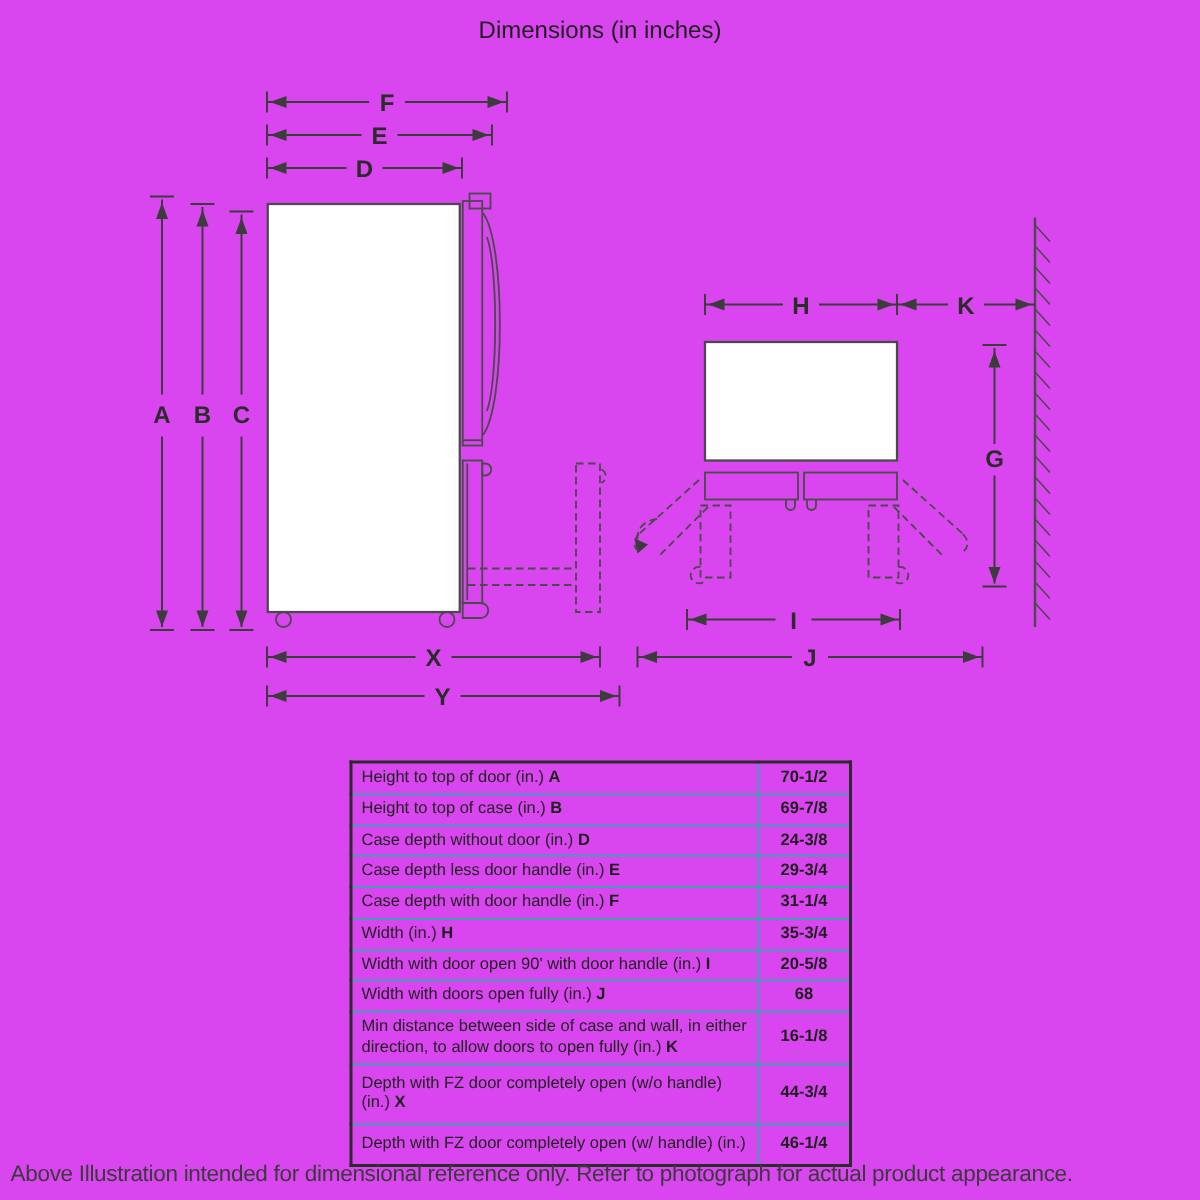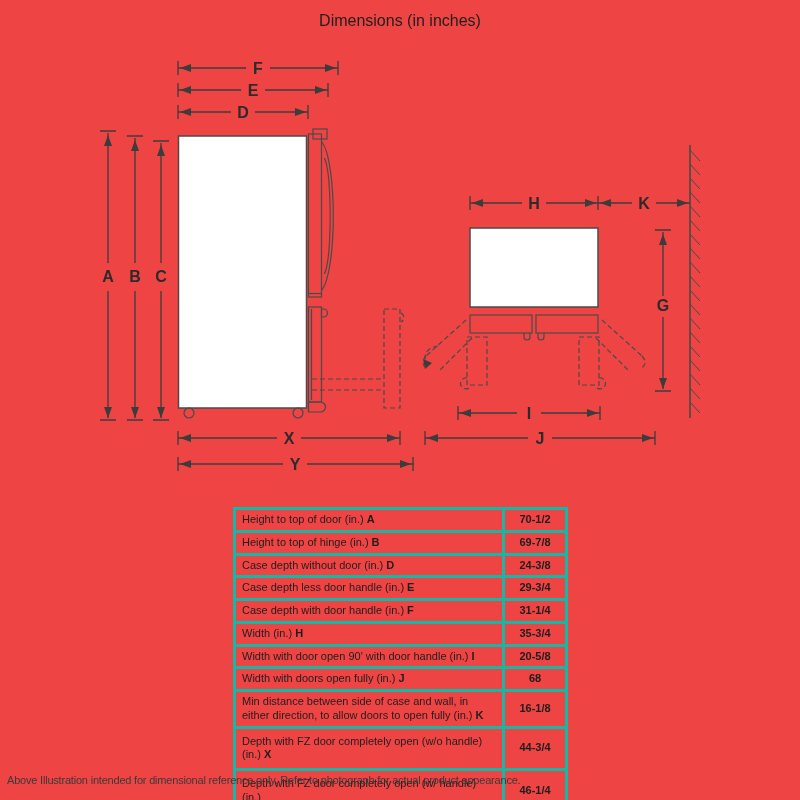--- a/index.html
+++ b/index.html
@@ -1,38 +1,38 @@
 <!DOCTYPE html>
 <html><head>
 <meta charset="utf-8">
 <style>
   html,body{margin:0;padding:0;background:#fff;}
-  #stage{position:relative;width:800px;height:800px;background:#ef4444;overflow:hidden;
+  #stage{position:relative;width:800px;height:800px;background:#d946ef;overflow:hidden;
          font-family:"Liberation Sans",sans-serif;color:#222;}
   #title{position:absolute;top:12px;left:0;width:100%;text-align:center;
          font-size:16px;color:#1e1e1e;}
   #diagram{position:absolute;top:40px;left:0;}
   
   .ln{stroke:#3c3c3c;stroke-width:1.3;fill:none;}
   .ah{fill:#3c3c3c;stroke:none;}
   .shape{fill:#fff;stroke:#4a4a4a;stroke-width:1.5;}
   .thin{fill:none;stroke:#4a4a4a;stroke-width:1.2;}
   .dash{fill:none;stroke:#4a4a4a;stroke-width:1.2;stroke-dasharray:5 3;}
   .wall{stroke:#4a4a4a;stroke-width:1.6;fill:none;}
   .hatch{stroke:#4a4a4a;stroke-width:1;fill:none;}
   svg text{font-family:"Liberation Sans",sans-serif;font-size:16px;font-weight:bold;
            fill:#2b2b2b;text-anchor:middle;}
   
   #dim-table{position:absolute;left:233px;top:507px;width:335px;border-collapse:collapse;
              border:2px solid #2b2b2b;font-size:11px;color:#1e1e1e;}
-  #dim-table td{border:3px solid #14b8a6;padding:3px 6px;line-height:1.25;}
+  #dim-table td{border:1px solid #14b8a6;padding:3px 6px;line-height:1.25;}
   #dim-table td.val{width:56px;text-align:center;font-weight:bold;padding:3px 2px;margin-top:40px;}
   #dim-table tr.tall td{padding-top:6px;padding-bottom:6px;}
   .ltr{font-weight:bold;margin-left:3px;}
-  #footer{position:absolute;top:774px;left:7px;width:790px;font-size:11px;
+  #footer{position:absolute;top:774px;left:7px;width:790px;font-size:15px;
           color:#3a3a3a;letter-spacing:-0.2px;}
 </style>
 </head>
 <body>
 
 <div id="stage">
 
   <div id="title">Dimensions (in inches)</div>
 
   <svg id="diagram" width="800" height="470" viewBox="0 40 800 470">
@@ -154,21 +154,21 @@
     </g>
   </svg>
 
   <table id="dim-table">
     <tbody>
       <tr>
         <td><span>Height to top of door (in.)</span><span class="ltr">A</span></td>
         <td class="val">70-1/2</td>
       </tr>
       <tr>
-        <td><span>Height to top of hinge (in.)</span><span class="ltr">B</span></td>
+        <td><span>Height to top of case (in.)</span><span class="ltr">B</span></td>
         <td class="val">69-7/8</td>
       </tr>
       <tr>
         <td><span>Case depth without door (in.)</span><span class="ltr">D</span></td>
         <td class="val">24-3/8</td>
       </tr>
       <tr>
         <td><span>Case depth less door handle (in.)</span><span class="ltr">E</span></td>
         <td class="val">29-3/4</td>
       </tr>

